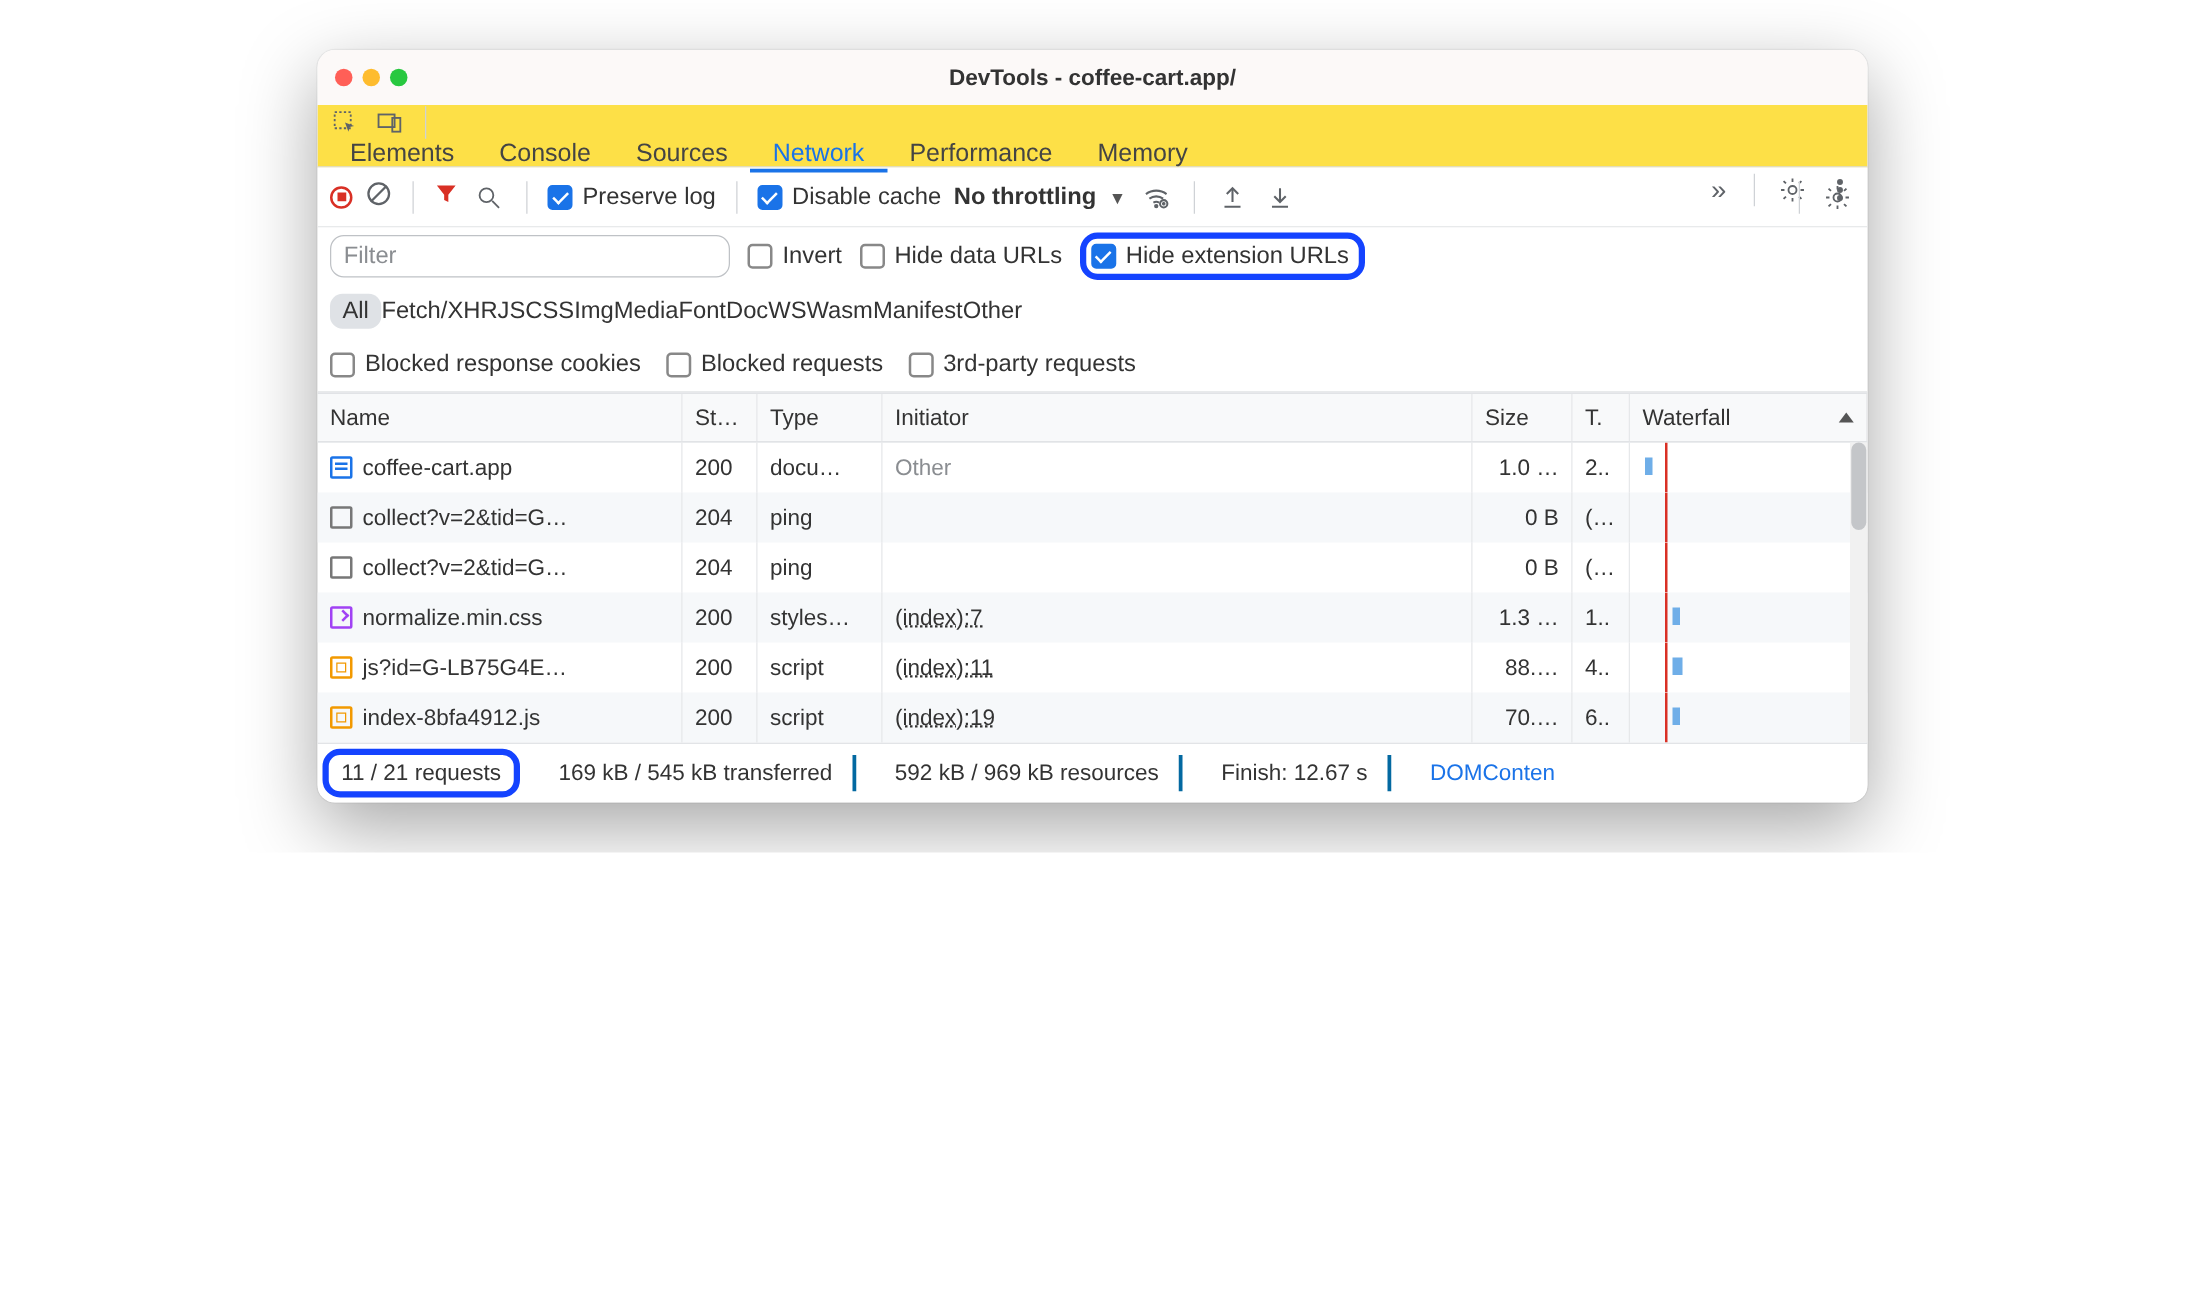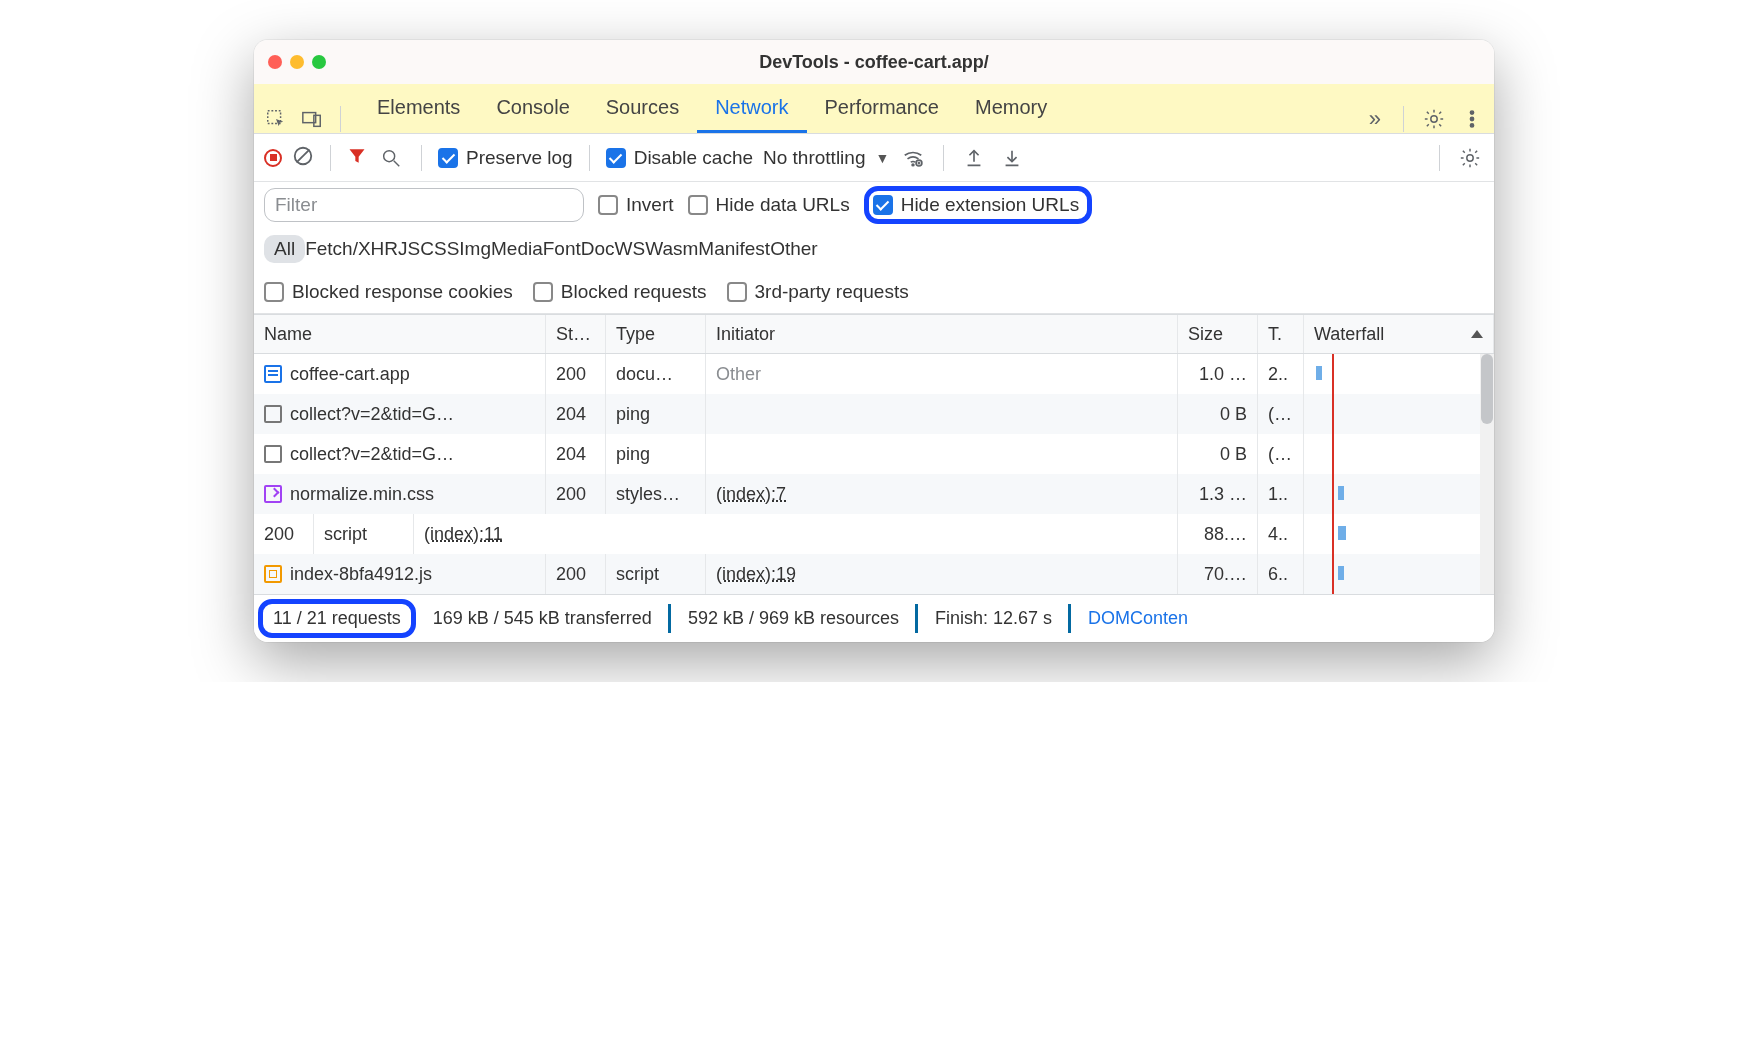--- a/index.html
+++ b/index.html
@@ -20,22 +20,22 @@
     position: relative;
     background: #fcf9f8;
   }
   .traffic { display: flex; gap: 8px; }
   .traffic .dot { width: 14px; height: 14px; border-radius: 50%; }
   .dot.red { background: #ff5f57; }
   .dot.yellow { background: #febc2e; }
   .dot.green { background: #28c840; }
   .title { position: absolute; left: 0; right: 0; text-align: center; font-size: 18px; font-weight: 600; color: #333; }
   .tabs-row {
-    display: flex; align-items: flex-end; height: 50px;
-    background: #fef9c3; border-bottom: 1px solid #d9dcdf; padding: 0 8px;
+    display: flex; align-items: flex-start; height: 50px;
+    background: #fde047; border-bottom: 1px solid #d9dcdf; padding: 0 8px; flex-direction: column;
   }
   .tabs-left { display: flex; align-items: center; gap: 8px; padding-right: 12px;}
   .icon-box { width: 28px; height: 28px; display: flex; align-items: center; justify-content: center; color: #5f6368; }
   .icon-box svg { width: 22px; height: 22px; stroke: currentColor; fill: none; stroke-width: 1.6; }
   .divider-v { width: 1px; height: 26px; background: #cfd2d6; margin: 0 6px; }
   .tabs { display: flex; align-items: stretch; height: 100%; gap: 0; }
   .tab { padding: 0 18px; display: flex; align-items: center; font-size: 20px; color: #444; cursor: pointer; border-bottom: 3px solid transparent; }
   .tab.active { color: #1a73e8; border-bottom-color: #1a73e8; }
   .tabs-right { margin-left: auto; display: flex; align-items: center; gap: 10px; }
   .chev-dbl { font-size: 22px; color: #5f6368; padding: 0 6px; }
@@ -47,21 +47,21 @@
   }
   .rec-btn { width: 18px; height: 18px; border: 2.5px solid #d93025; border-radius: 50%; display: flex; align-items: center; justify-content: center;}
   .rec-btn .sq { width: 7px; height: 7px; background: #d93025; }
   .no-icon svg { width: 22px; height: 22px; stroke: #5f6368; fill: none; stroke-width: 2; }
   .funnel { color: #d93025; }
   .funnel svg { width: 20px; height: 20px; fill: currentColor; }
   .chk-lbl { display: flex; align-items: center; gap: 8px; font-size: 19px; color: #333; }
   .chk { width: 20px; height: 20px; border-radius: 4px; border: 2px solid #888; display: flex; align-items: center; justify-content: center; }
   .chk.checked { background: #1a73e8; border-color: #1a73e8; }
   .chk.checked::after { content: ""; width: 5px; height: 10px; border: solid #fff; border-width: 0 2.5px 2.5px 0; transform: rotate(45deg); margin-top: -2px;}
-  .throttle { display: flex; align-items: center; gap: 10px; font-size: 19px; color: #333; }
+  .throttle { display: flex; align-items: center; gap: 10px; font-size: 19px; color: #333; font-weight: bold; }
   .throttle .caret { font-size: 14px; color: #555; }
   .wifi svg, .up svg, .down svg { width: 22px; height: 22px; stroke: #5f6368; fill: none; stroke-width: 1.8; }
   .toolbar2-right { margin-left: auto; display: flex; align-items: center; gap: 10px;}
 
   .filter-row {
     display: flex; align-items: center; height: 46px; padding: 0 10px; gap: 14px;
     background: #fff;
   }
   .filter-input {
     width: 320px; height: 34px; border: 1px solid #bfc2c6; border-radius: 11px;
@@ -106,21 +106,21 @@
   .fi-js::after { content:"";position:absolute; inset:3px; border:1.5px solid #f29900;}
   .init-link { color: #333; text-decoration: underline dotted;}
   .init-grey { color: #8a8d91; }
   .wf-track { position: relative; width: 100%; height: 100%; }
   .wf-redline { position: absolute; top: 0; bottom: 0; width: 2px; background: #d93025; left: 18px; }
   .wf-bar { position: absolute; top: 12px; height: 14px; background: #6faee8; }
   .scrollbar { position: absolute; right: 0; top: 0; width: 14px; height: 100%; background: #f1f1f1; }
   .scroll-thumb { position: absolute; right: 1px; top: 0; width: 12px; height: 70px; background: #c4c6c9; border-radius: 6px; }
 
   .status-bar {
-    display: flex; align-items: center; height: 48px; padding: 0 10px; gap: 1px;
+    display: flex; align-items: center; height: 48px; padding: 0 10px; gap: 15px;
     border-top: 1px solid #d9dcdf; font-size: 18px; color: #333; background: #fff;
   }
   .status-bar .seg { padding: 0 16px; border-right: 3px solid #0369a1; height: 60%; display: flex; align-items: center;}
   .status-bar .seg:last-child { border-right: none; color: #1a73e8;}
   .hl-status { border: 5px solid #1443ff; border-radius: 14px; padding: 4px 10px; margin-left: -6px;}
   .tri-sort { width:0; height:0; border-left:6px solid transparent; border-right:6px solid transparent; border-bottom:8px solid #555;}
 </style>
 </head>
 <body>
 
@@ -386,20 +386,26 @@
         <div class="col-size">1.3 …</div>
         <div class="col-t">1..</div>
         <div class="col-wf">
           <div class="wf-track">
             <div class="wf-redline"></div>
             <div class="wf-bar" style="left: 24px; width: 6px;"></div>
           </div>
         </div>
       </div>
       <div class="grid-row">
+        <div class="col-name">
+          <div class="name-cell">
+            <div class="file-icon fi-js"></div>
+            <span>js?id=G-LB75G4E…</span>
+          </div>
+        </div>
         <div class="col-st">200</div>
         <div class="col-type">script</div>
         <div class="col-init">
           <span class="init-link">(index):11</span>
         </div>
         <div class="col-size">88.…</div>
         <div class="col-t">4..</div>
         <div class="col-wf">
           <div class="wf-track">
             <div class="wf-redline"></div>

